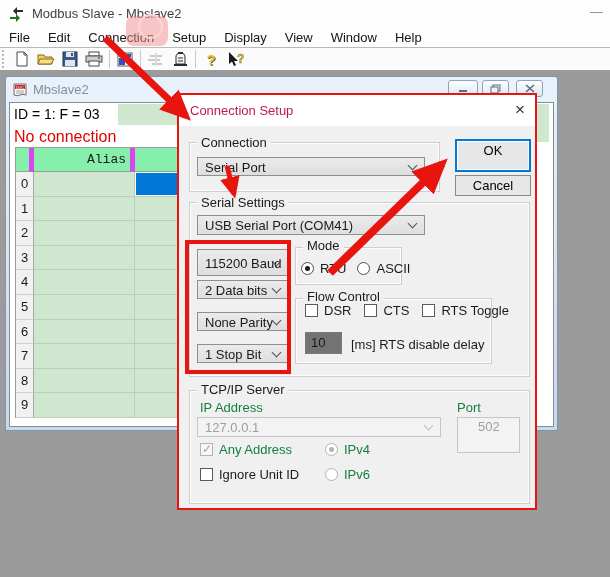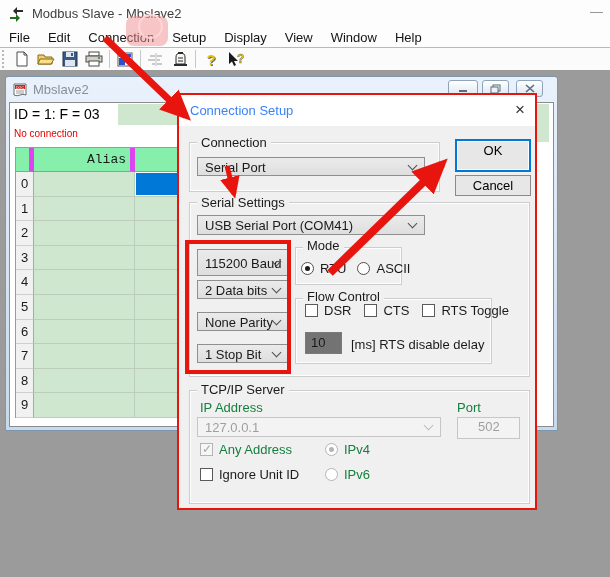--- a/index.html
+++ b/index.html
@@ -38,21 +38,21 @@
     border-radius:3px 3px 0 0;
     z-index:1;
   }
   .child-title { left:8px; top:3px; height:20px; line-height:20px; color:#878f96; }
   .child-icon { left:7px; top:4px; }
   .client {
     left:3px; top:25px; right:3px; bottom:3px;
     background:#fff; border:1px solid #8c8c8c;
   }
   .status-id { left:4px; top:3px; font-size:14px; color:#000; }
-  .status-conn { left:4px; top:25px; font-size:10px; }
+  .status-conn { left:4px; top:25px; font-size:16px; }
   .green-block { background: var(--cell-green); }
 
   .grid-table {
     left:5px; top:44px; width:240px; height:271px;
     display:grid;
     grid-template-columns:18px 101px 120px;
     grid-template-rows:24px repeat(10, 24.6px);
     border-left:1px solid #9a9a9a; border-top:1px solid #9a9a9a;
     background:#fff;
   }
@@ -71,21 +71,21 @@
   }
 
   
   .dialog {
     left:177px; top:93px; width:360px; height:417px;
     background:#f0f0f0;
     border:2px solid var(--accent-red);
     z-index:10;
   }
   .dlg-title { left:0; top:0; width:100%; height:31px; background:#fff; }
-  .dlg-title-text { left:11px; top:8px; color:#3b82f6; }
+  .dlg-title-text { left:11px; top:8px; color:#be185d; }
   .dlg-close { left:330px; top:4px; width:22px; height:22px; text-align:center; font-size:17px; line-height:21px; color:#333; }
   .groupbox { border:1px solid #cdcdcd; box-shadow:0 0 0 1px #fdfdfd inset; }
   .grouplabel { background:#f0f0f0; padding:0 4px; z-index:2; }
   .dim { color:#15803d; }
 
   .combo { background:linear-gradient(#ebebeb,#dedede); border:1px solid #8f8f8f; position:absolute; }
   .combo .ctext { position:absolute; left:7px; top:50%; transform:translateY(-50%); white-space:nowrap; }
   .chev { position:absolute; right:8px; top:50%; width:7px; height:7px; margin-top:-5px;
           border-right:1.5px solid #505050; border-bottom:1.5px solid #505050; transform:rotate(45deg); }
   .combo.disabled { background:#f3f3f3; border-color:#c6c6c6; }
@@ -347,21 +347,21 @@
   <span class="abs" style="left:172px; top:242px;">[ms] RTS disable delay</span>
 
   <div class="abs groupbox" style="left:10px; top:295px; width:341px; height:114px;"></div>
   <span class="abs grouplabel" style="left:18px; top:287px;">TCP/IP Server</span>
   <span class="abs dim" style="left:21px; top:305px;">IP Address</span>
   <span class="abs dim" style="left:278px; top:305px;">Port</span>
   <div class="combo disabled" style="left:18px; top:322px; width:244px; height:20px;">
     <span class="ctext">127.0.0.1</span>
     <span class="chev"></span>
   </div>
-  <div class="abs txt-input dis" style="left:278px; top:322px; width:63px; height:22px; line-height:18px;padding-left:20px;">502</div>
+  <div class="abs txt-input dis" style="left:278px; top:322px; width:63px; height:36px; line-height:18px;padding-left:20px;">502</div>
   <div class="ctrl-row" style="left:21px; top:347px;">
     <span class="cb dis checked"></span>
     <span class="dim">Any Address</span>
   </div>
   <div class="ctrl-row" style="left:146px; top:347px;">
     <span class="rad dis sel"></span>
     <span class="dim">IPv4</span>
   </div>
   <div class="ctrl-row" style="left:21px; top:372px;">
     <span class="cb"></span>

